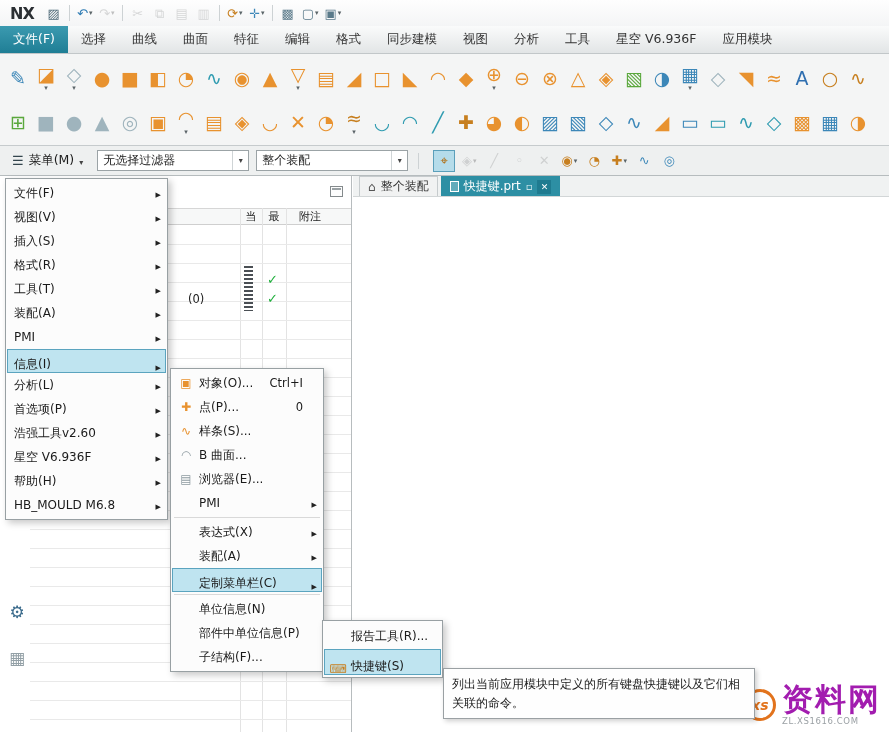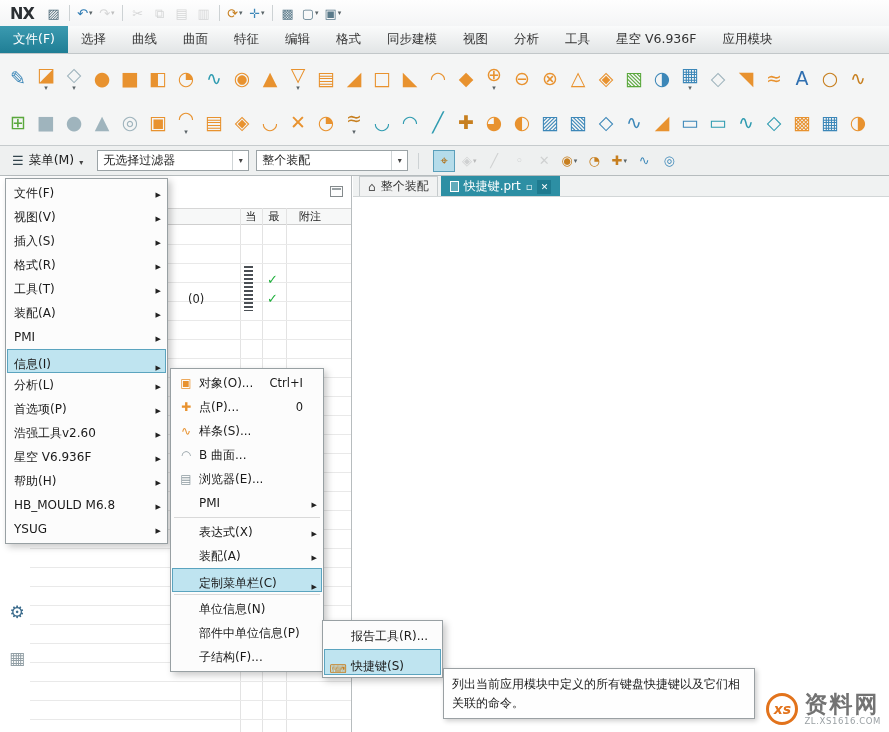--- a/index.html
+++ b/index.html
@@ -85,21 +85,21 @@
   .dtab.active{background:#2d8fa4;color:#fff;border-color:#2d8fa4;}
   .doc-ic{width:9px;height:11px;border:1px solid #fff;background:rgba(255,255,255,.25);}
   .dtab .detach{font-size:10px;color:#eaf5f8;}
   .dtab .close{width:14px;height:14px;display:flex;align-items:center;justify-content:center;
     font-size:9px;background:#1f7b90;color:#fff;cursor:pointer;}
 
   
   .watermark{position:absolute;right:8px;bottom:6px;display:flex;align-items:center;gap:6px;}
   .wm-badge{width:32px;height:32px;border:3px solid #e2731c;border-radius:50%;color:#e2731c;
     font-style:italic;font-weight:bold;font-size:14px;display:flex;align-items:center;justify-content:center;background:#fff;}
-  .wm-title{font-size:23px;font-weight:bold;color:#737373;letter-spacing:2px;line-height:1.05;}
+  .wm-title{font-size:31px;font-weight:bold;color:#a21caf;letter-spacing:2px;line-height:1.05;}
   .wm-sub{font-size:8.5px;color:#9aa0a4;letter-spacing:.6px;}
 
   
   .menu{position:absolute;background:#fcfcfc;border:1px solid #98a0a3;box-shadow:3px 3px 7px rgba(0,0,0,.22);padding:2px 0;z-index:10;}
   .main-menu{left:5px;top:178px;width:163px;}
   .info-menu{left:170px;top:368px;width:154px;z-index:11;}
   .custom-menu{left:322px;top:620px;width:121px;z-index:12;}
   .mrow{height:24px;display:flex;align-items:center;padding:0 5px 0 4px;font-size:12px;color:#1a1a1a;cursor:pointer;margin:0 1px;}
   .custom-menu .mrow{height:26px;}
   .mrow.hl{background:#bfe4f0;outline:1px solid #5ba4bf;outline-offset:-1px;align-items:flex-end;}
@@ -696,25 +696,20 @@
         <span class="mshort"></span>
         <span class="marrow"></span>
       </div>
 
       <div class="mrow submenu">
         <span class="mlabel">HB_MOULD M6.8</span>
         <span class="mshort"></span>
         <span class="marrow"></span>
       </div>
 
-      <div class="mrow submenu">
-        <span class="mlabel">YSUG</span>
-        <span class="mshort"></span>
-        <span class="marrow"></span>
-      </div>
     </div>
 
   <div class="menu info-menu">
 
       <div class="mrow">
         <span class="micon g" style="color: rgb(232, 146, 47);">▣</span>
         <span class="mlabel">对象(O)...</span>
         <span class="mshort">Ctrl+I</span>
         <span class="marrow"></span>
       </div>

